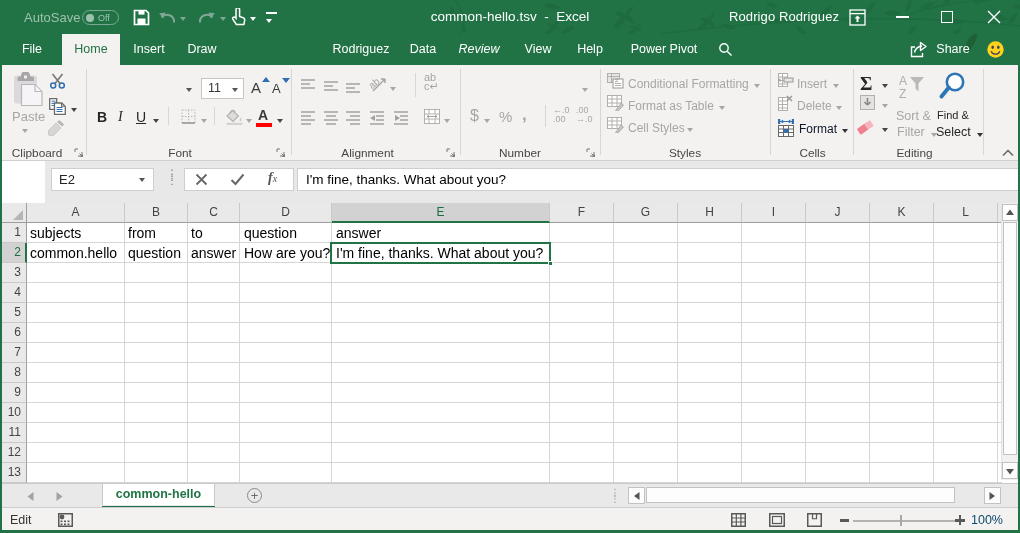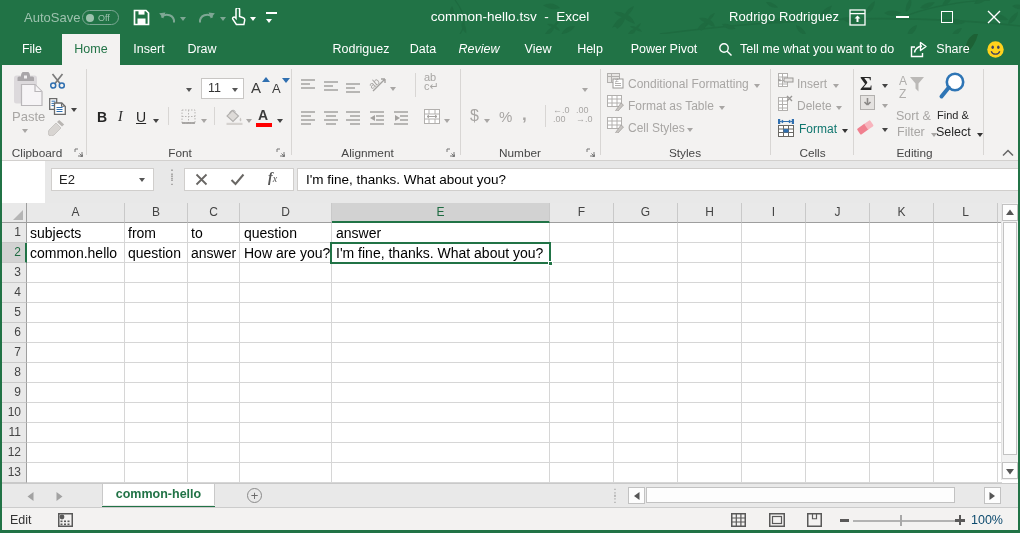--- a/index.html
+++ b/index.html
@@ -153,21 +153,20 @@
   <div class="rtab" style="left:330px;width:62px;">Rodriguez</div>
   <div class="rtab" style="left:404px;width:38px;">Data</div>
   <div class="rtab" style="left:455px;width:48px;font-style:italic;">Review</div>
   <div class="rtab" style="left:518px;width:40px;">View</div>
   <div class="rtab" style="left:572px;width:36px;">Help</div>
   <div class="rtab" style="left:622px;width:84px;">Power Pivot</div>
   <svg class="abs" style="left:718px;top:8px" width="15" height="15" viewBox="0 0 15 15">
     <circle cx="6" cy="6" r="4.2" fill="none" stroke="#fff" stroke-width="1.4"></circle>
     <path d="M9.2 9.2 L13.5 13.5" stroke="#fff" stroke-width="1.4"></path>
   </svg>
-  <div class="rtab" id="tellme" style="left:740px;">Tell me what you want to do</div>
   <svg class="abs" style="left:910px;top:7px" width="18" height="17" viewBox="0 0 18 17">
     <path d="M5 6 h-3.5 v9.5 h11 v-3.5" fill="none" stroke="#fff" stroke-width="1.4"></path>
     <path d="M4.5 11.5 q1 -5.5 7.5 -6.5" fill="none" stroke="#fff" stroke-width="1.4"></path>
     <path d="M10.5 1.5 l5.5 4 l-5.5 4 z" fill="none" stroke="#fff" stroke-width="1.4" stroke-linejoin="round"></path>
   </svg>
   <div class="rtab" style="left:933px;width:40px;">Share</div>
   <svg class="abs" style="left:987px;top:7px" width="17" height="17" viewBox="0 0 17 17">
     <circle cx="8.5" cy="8.5" r="8.2" fill="#ffd21c"></circle>
     <ellipse cx="5.7" cy="6.3" rx="1.25" ry="1.7" fill="#41415f"></ellipse>
     <ellipse cx="11.3" cy="6.3" rx="1.25" ry="1.7" fill="#41415f"></ellipse>
@@ -355,21 +354,21 @@
     <path d="M1 3.5 h3 M14 3.5 h3 M4.5 3.5 h9" stroke="#2f6fb0" stroke-width="1.2" fill="none"></path>
     <path d="M4.5 3.5 l1.5 -1.3 M4.5 3.5 l1.5 1.3 M13.5 3.5 l-1.5 -1.3 M13.5 3.5 l-1.5 1.3" stroke="#2f6fb0" stroke-width="1.2" fill="none"></path>
     <rect x="1" y="1" width="2.2" height="5" fill="#2f6fb0"></rect>
       <rect x="14.8" y="1" width="2.2" height="5" fill="#2f6fb0"></rect>
     <g fill="#fff" stroke="#6a6864">
         <rect x="1.5" y="7.5" width="15" height="11"></rect>
         <path d="M1.5 11 h15 M1.5 14.5 h15 M6.5 7.5 v11 M11.5 7.5 v11"></path>
       </g>
     <rect x="6.5" y="11" width="5" height="3.5" fill="#2f6fb0"></rect>
   </svg>
-  <div class="rtext" style="left:799px;top:57px;color:#0f766e">Format</div>
+  <div class="rtext" style="left:799px;top:57px;color:#0f172a">Format</div>
   <div class="abs car" style="left:842.0px;top:63.5px;border-top-color:#333"></div>
   <div class="glabel" style="left:770px;width:85px">Cells</div>
 
   <div class="rtext" style="left:860px;top:8px;font-size:19px;color:#262626;font-weight:bold;font-family:'Liberation Serif',serif">Σ</div>
   <div class="abs car" style="left:882.0px;top:18.5px;border-top-color:#444"></div>
   <svg class="abs" style="left:860px;top:30px" width="15" height="15" viewBox="0 0 15 15">
     <rect x="0.5" y="0.5" width="14" height="14" fill="#e4e2e0" stroke="#b2b0ae"></rect>
     <path d="M7.5 3 v7 M7.5 10 l-3 -3 M7.5 10 l3 -3" stroke="#8a8886" stroke-width="1.6" fill="none"></path>
   </svg>
   <div class="abs car dim" style="left:882.0px;top:38.5px"></div>

